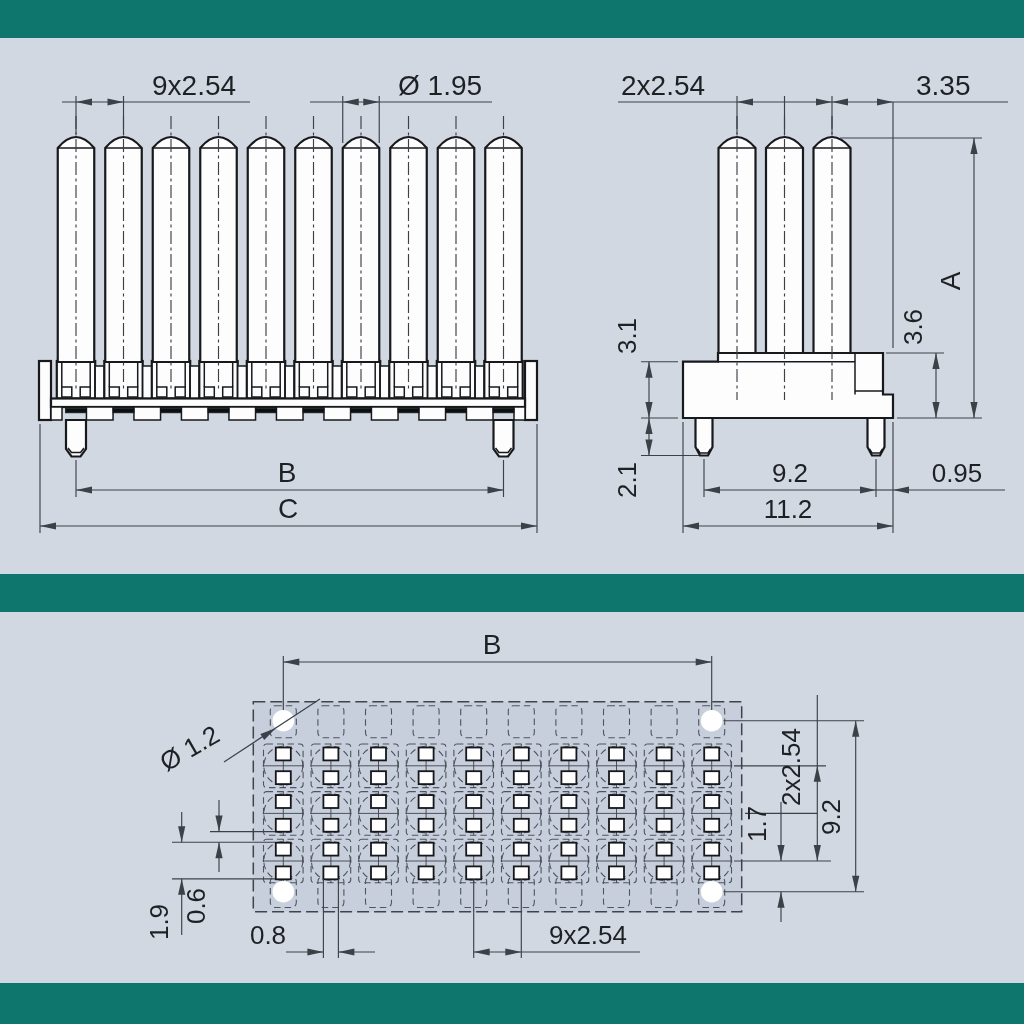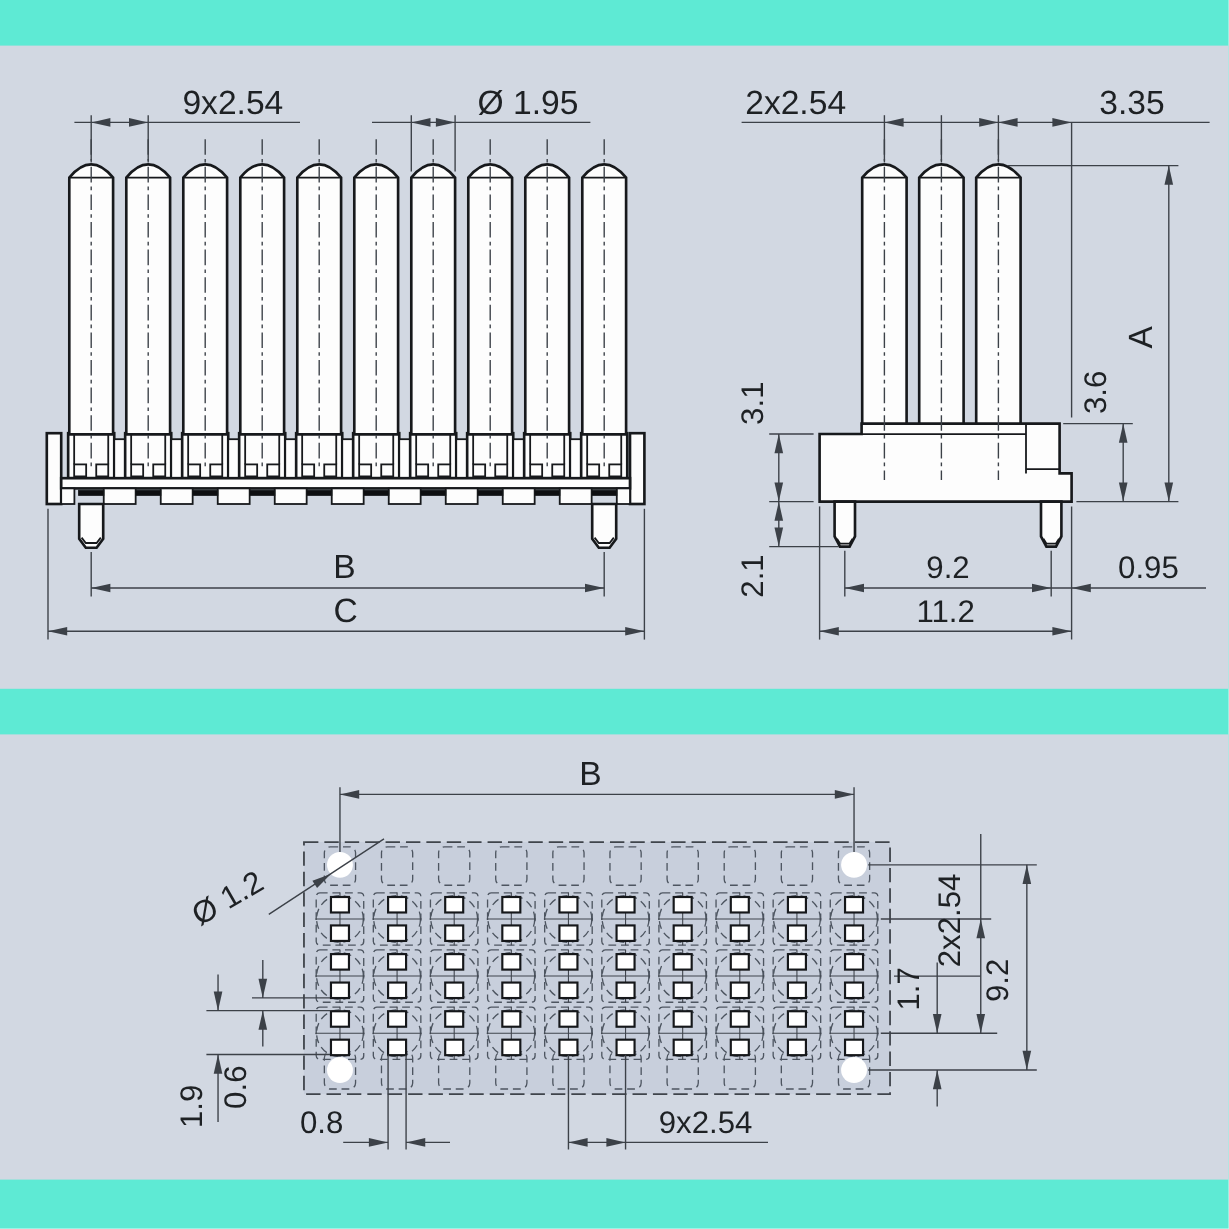--- a/index.html
+++ b/index.html
@@ -1,16 +1,16 @@
 <!DOCTYPE html>
 <html><head>
 <meta charset="utf-8">
 <style>
   html,body{margin:0;padding:0;background:#ffffff;}
-  .page{position:relative;width:1024px;height:1024px;background:#5eead4;overflow:hidden;
+  .page{position:relative;width:1024px;height:1024px;background:#0f766e;overflow:hidden;
         font-family:"Liberation Sans", sans-serif;}
   svg text{font-family:"Liberation Sans", sans-serif;}
 </style>
 </head>
 <body>
 
 <div class="page">
   <svg id="drawing" width="1024" height="1024" viewBox="0 0 1024 1024">
       <g>
         <rect x="0" y="38" width="1024" height="536" fill="#d2d8e2"></rect>

